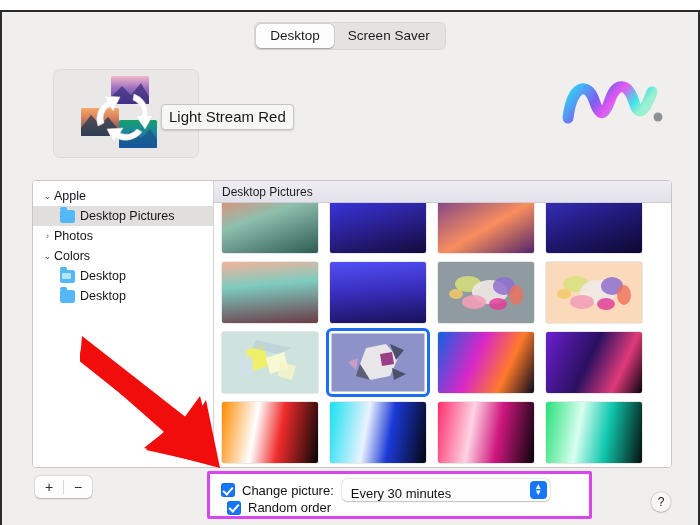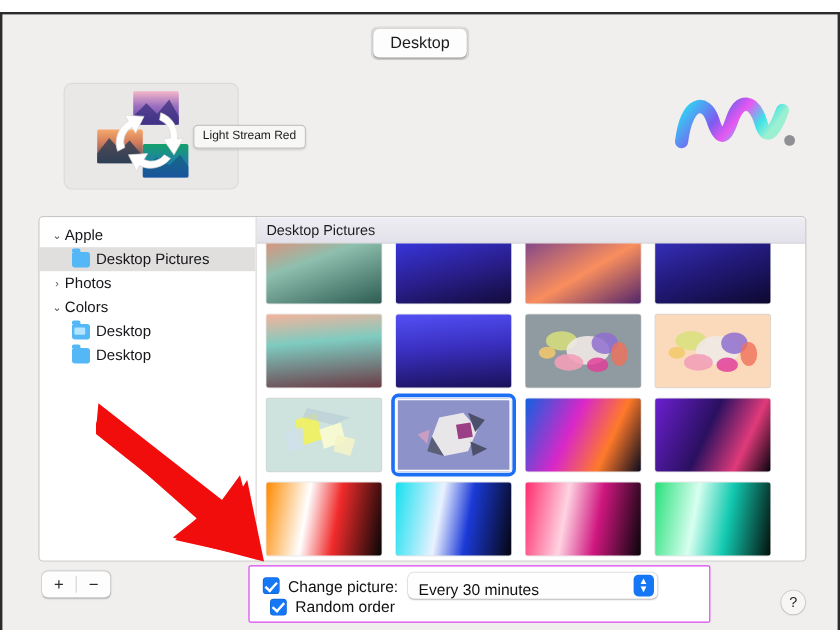--- a/index.html
+++ b/index.html
@@ -50,21 +50,21 @@
     border: 1px solid #dcdbda;
     border-radius: 7px;
   }
   .rot { position: absolute; left: 0; top: 0; width: 146px; height: 89px; }
 
   .tooltip {
     position: absolute; left: 159px; top: 92px;
     background: #f7f7f6;
     border: 1px solid #c6c5c4;
     border-radius: 4px;
-    font-size: 10px;
+    font-size: 15px;
     color: #1a1a1a;
     padding: 3px 7px 4px 7px;
     white-space: nowrap;
     box-shadow: 0 1px 2px rgba(0,0,0,.14);
     z-index: 40;
   }
 
   
   .brand {
     position: absolute; right: 30px; top: 58px;
@@ -193,21 +193,21 @@
     display: flex; align-items: center; justify-content: center;
     font-size: 14px; color: #2b2b2b;
     line-height: 1;
   }
   .pmsep { width: 1px; background: #d8d7d6; margin: 4px 0; }
 
   .redbox {
     position: absolute;
     left: 205px; top: 459px;
     width: 385px; height: 48px;
-    border: 1px solid #d946ef;
+    border: 3px solid #d946ef;
     border-radius: 2px;
     background: #ffffff;
     z-index: 20;
   }
   .ctrl {
     position: absolute;
     display: flex; align-items: center;
     font-size: 13px; color: #121212;
   }
   .ctrl.r1 { left: 11px; top: 5px; }
@@ -264,20 +264,21 @@
   .arrow { position: absolute; left: 78px; top: 322px; z-index: 30; }
 </style>
 </head>
 <body>
 
 <div id="screen">
 
   <div class="tabbar">
     <div class="tabgroup">
       <div class="tab active">Desktop</div>
+      <div class="tab">Screen Saver</div>
     </div>
   </div>
 
   <div class="preview-box">
     <svg class="rot" viewBox="0 0 146 89">
       <defs>
         <linearGradient id="tpA" x1="0" y1="0" x2="0" y2="1">
           <stop offset="0" stop-color="#f3b6c8"></stop>
             <stop offset="0.45" stop-color="#9b6fc0"></stop>
           <stop offset="1" stop-color="#4e3e9e"></stop>

